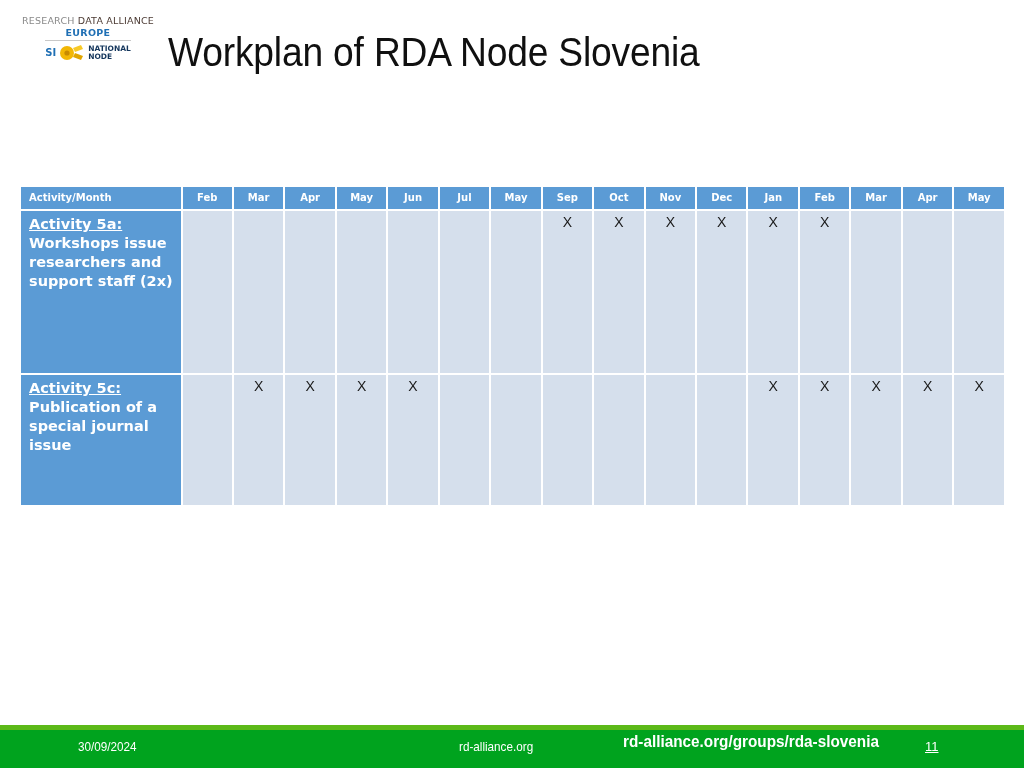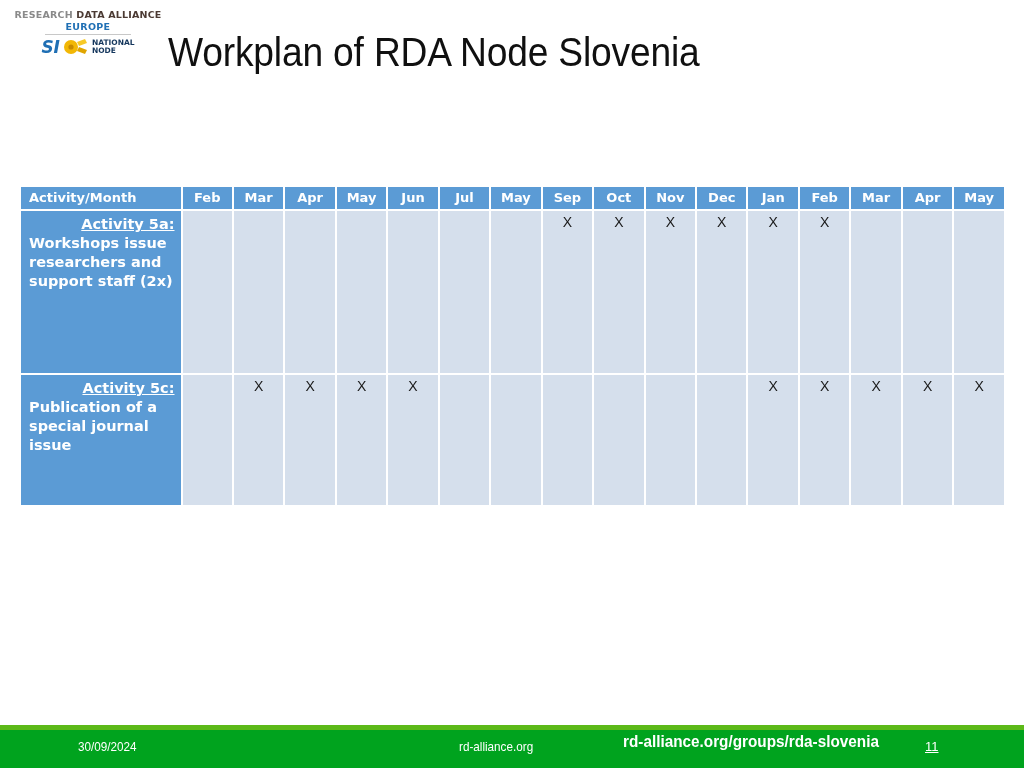--- a/index.html
+++ b/index.html
@@ -33,25 +33,25 @@
     flex-direction: column;
     align-items: center;
   }
   .rda-globe {
     position: relative;
     width: 130px;
     height: 56px;
   }
   .rda-globe svg { display: block; }
   .rda-wordmark {
-    margin-top: 3px;
+    margin-top: 9px;
     font-size: 9.5px;
     letter-spacing: .2px;
     color: #8a8a8a;
-    font-weight: bold;
+    font-weight: normal;
     white-space: nowrap;
   }
   .rda-wordmark .dark { color: #4b3a33; }
   .rda-europe {
     font-size: 9.5px;
     font-weight: bold;
     color: #1f6fb4;
     letter-spacing: .3px;
     margin-top: 1px;
   }
@@ -60,24 +60,23 @@
     height: 1px;
     background: #c8c8c8;
     margin: 2px 0 3px 0;
   }
   .si-node {
     display: flex;
     align-items: center;
     gap: 3px;
   }
   .si-text {
-    font-size: 17px;
+    font-size: 10px;
     font-weight: bold;
     color: #1f6fb4;
-    font-style: italic;
     line-height: 1;
   }
   .si-glyph { width: 26px; height: 18px; }
   .nn-text {
     font-size: 7.5px;
     font-weight: bold;
     color: #14365c;
     line-height: 8.5px;
     text-align: left;
   }
@@ -118,21 +117,21 @@
   th.col-activity {
     width: 158px;
   }
   th.col-month {
     width: 49px;
     margin-top: 43px;
   }
   .hdr {
     background: #5b9bd5;
     color: #ffffff;
-    font-size: 13px;
+    font-size: 10px;
     font-weight: bold;
     text-align: center;
     height: 22px;
     line-height: 22px;
     font-family: "DejaVu Sans", sans-serif;
   }
   .hdr-activity {
     text-align: left;
     padding-left: 8px !important;
   }
@@ -141,21 +140,20 @@
     color: #ffffff;
     font-size: 14.5px;
     font-weight: bold;
     line-height: 19px;
     padding: 4px 6px 6px 8px !important;
     font-family: "DejaVu Sans", sans-serif;
   }
   td.act-cell .act-id {
     text-decoration: underline;
     display: block;
-    text-align: right;
   }
   td.mark-cell {
     text-align: center;
     font-size: 14px;
     color: #1a1a1a;
     font-family: "Liberation Sans", sans-serif;
     padding-top: 3px !important;
   }
   tr.band-a td.mark-cell { background: #d5dfec; }
   tr.band-b td.mark-cell { background: #e9ecf6; }

